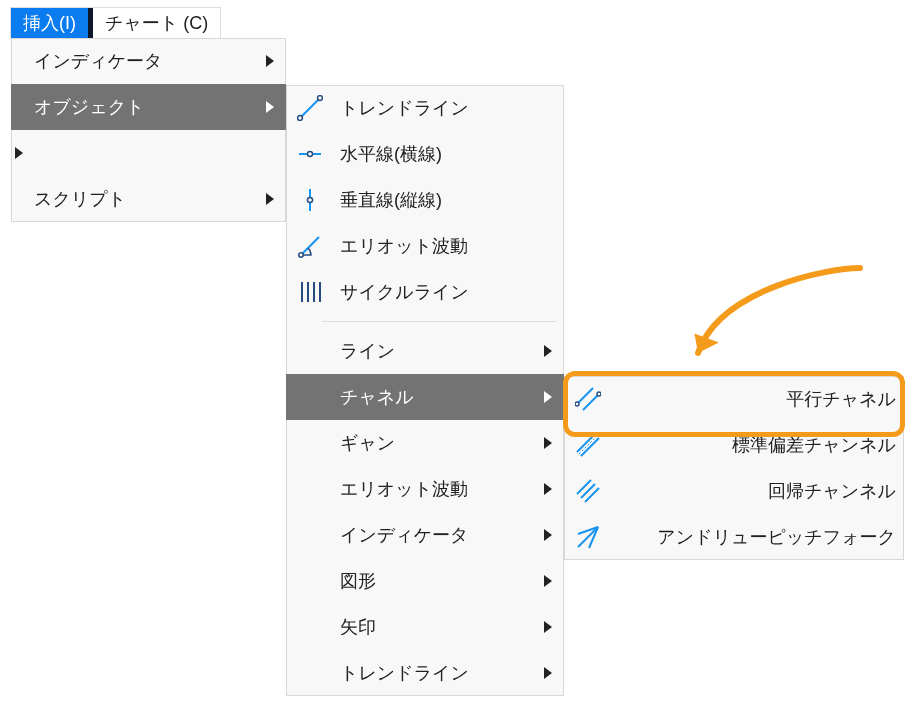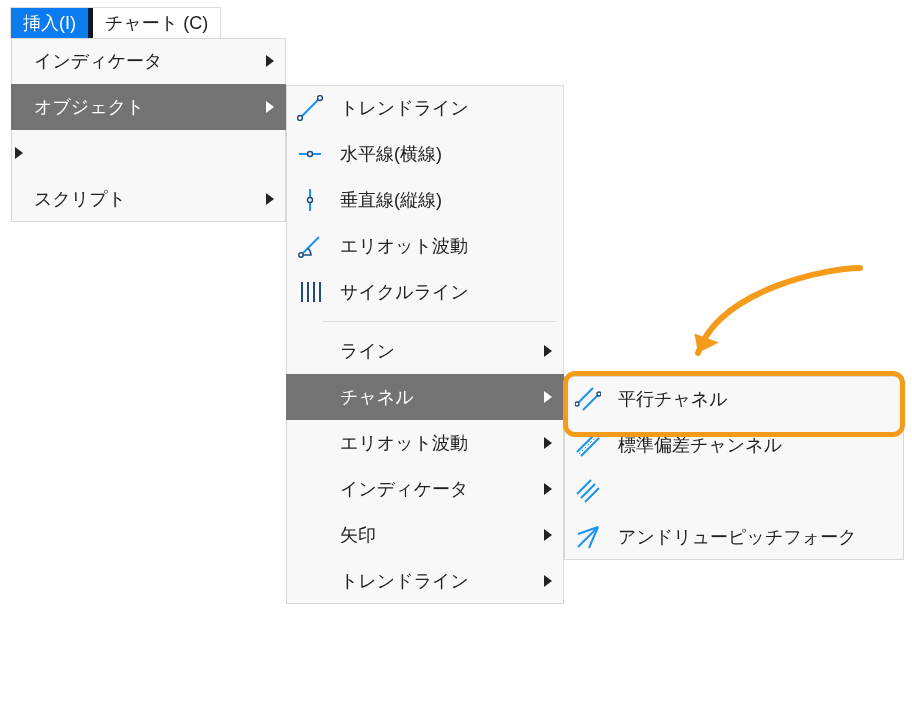--- a/index.html
+++ b/index.html
@@ -57,21 +57,21 @@
   .item {
     display: flex;
     align-items: center;
     height: 46px;
     box-sizing: border-box;
     padding: 0 8px 0 0;
     position: relative;
   }
   .menu.level1 .item .label { padding-left: 23px; }
   .menu.level2 .item .label { padding-left: 6px; }
-  .menu.level3 .item .label { padding-left: 6px; }
+  .menu.level3 .item .label { padding-left: 6px; text-align: right; }
   .item.sel { background: #737373; color: #fff; }
   .item .label { flex: 1 1 auto; white-space: nowrap; }
   .item .arrow {
     width: 16px;
     display: flex;
     justify-content: center;
     align-items: center;
   }
   .item .arrow svg polygon { fill: #222; }
   .item.sel .arrow svg polygon { fill: #fff; }
@@ -225,30 +225,48 @@
     <span class="iconcell"></span>
     <span class="label">チャネル</span>
     <span class="arrow">
         <svg width="8" height="12">
           <polygon points="0,0 8,6 0,12"></polygon>
         </svg>
       </span>
   </div>
   <div class="item">
     <span class="iconcell"></span>
+    <span class="label">ギャン</span>
+    <span class="arrow">
+        <svg width="8" height="12">
+          <polygon points="0,0 8,6 0,12"></polygon>
+        </svg>
+      </span>
+  </div>
+  <div class="item">
+    <span class="iconcell"></span>
     <span class="label">エリオット波動</span>
     <span class="arrow">
         <svg width="8" height="12">
           <polygon points="0,0 8,6 0,12"></polygon>
         </svg>
       </span>
   </div>
   <div class="item">
     <span class="iconcell"></span>
     <span class="label">インディケータ</span>
+    <span class="arrow">
+        <svg width="8" height="12">
+          <polygon points="0,0 8,6 0,12"></polygon>
+        </svg>
+      </span>
+  </div>
+  <div class="item">
+    <span class="iconcell"></span>
+    <span class="label">図形</span>
     <span class="arrow">
         <svg width="8" height="12">
           <polygon points="0,0 8,6 0,12"></polygon>
         </svg>
       </span>
   </div>
   <div class="item">
     <span class="iconcell"></span>
     <span class="label">矢印</span>
     <span class="arrow">
@@ -291,20 +309,21 @@
     <span class="label">標準偏差チャンネル</span>
   </div>
   <div class="item">
     <span class="iconcell">
       <svg width="26" height="26">
           <line x1="2" y1="16" x2="16" y2="2" stroke="#1793f0" stroke-width="2"></line>
           <line x1="6" y1="20" x2="20" y2="6" stroke="#1793f0" stroke-width="2"></line>
           <line x1="10" y1="24" x2="24" y2="10" stroke="#1793f0" stroke-width="2"></line>
         </svg>
     </span>
+    <span class="label">回帰チャンネル</span>
   </div>
   <div class="item">
     <span class="iconcell">
       <svg width="26" height="26">
           <line x1="3" y1="23" x2="23" y2="3" stroke="#1793f0" stroke-width="2"></line>
           <line x1="3" y1="10" x2="23" y2="3" stroke="#1793f0" stroke-width="2"></line>
           <line x1="14" y1="24" x2="23" y2="3" stroke="#1793f0" stroke-width="2"></line>
         </svg>
     </span>
     <span class="label">アンドリューピッチフォーク</span>

